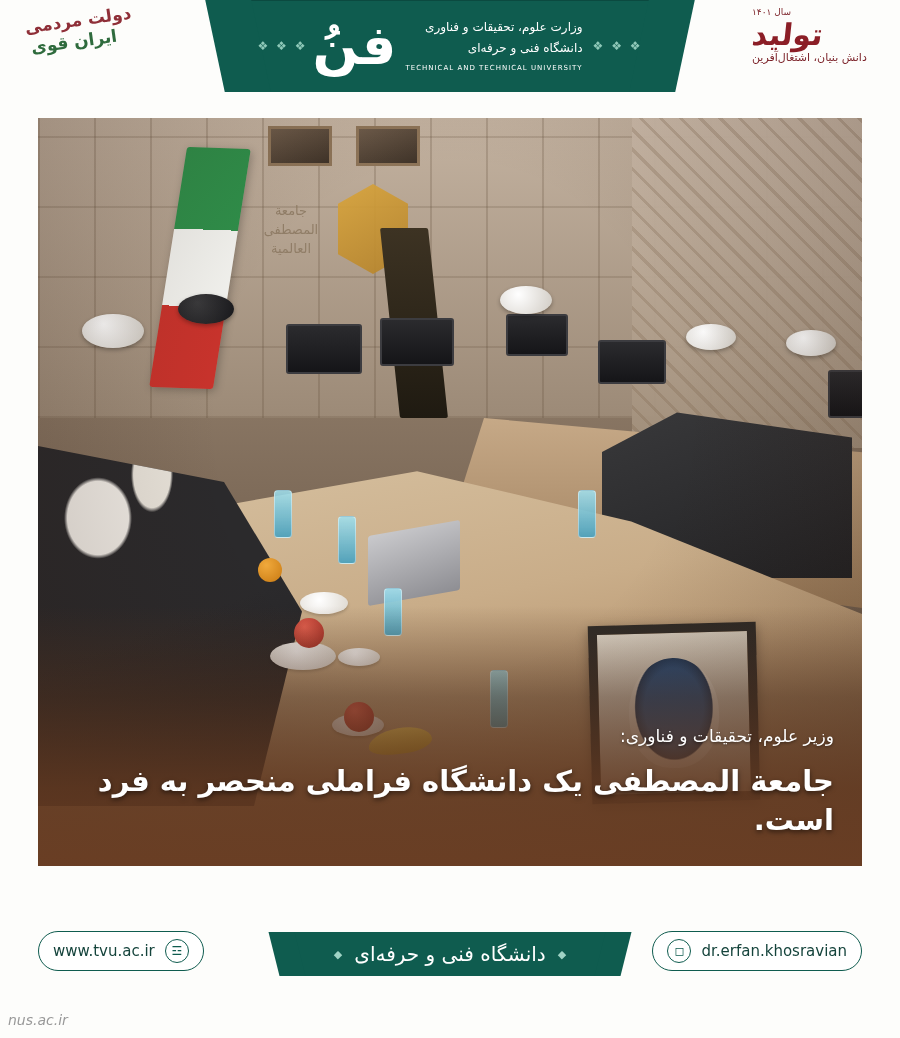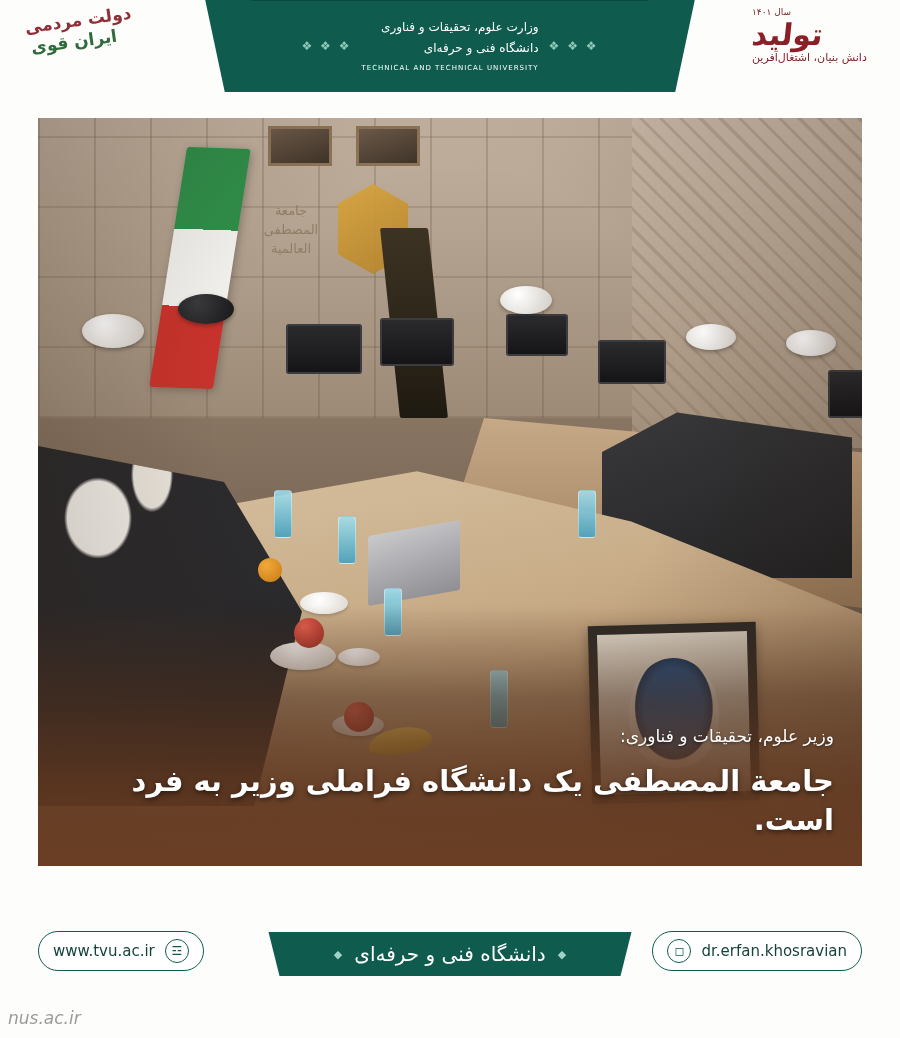--- a/index.html
+++ b/index.html
@@ -370,21 +370,21 @@
     position: absolute;
     left: 0; right: 0; bottom: 12px;
     text-align: center;
     font-size: 22px;
     font-weight: bold;
     color: #1d1d1d;
   }
   .watermark {
     position: absolute;
     left: 8px; bottom: 10px;
-    font-size: 17px;
+    font-size: 14px;
     color: #9a9a9a;
     direction: ltr;
     font-style: italic;
   }
 </style>
 </head>
 <body>
 
 <div class="page">
 
@@ -396,20 +396,21 @@
     </div>
 
     <div class="hdr-center">
       <span class="ornament">❖ ❖ ❖</span>
       <div class="inner">
         <div class="tvu-text">
           <div class="t1">وزارت علوم، تحقیقات و فناوری</div>
           <div class="t2">دانشگاه فنی و حرفه‌ای</div>
           <div class="t3">TECHNICAL AND TECHNICAL UNIVERSITY</div>
         </div>
+        <div class="tvu-mark">فنُ</div>
       </div>
       <span class="ornament">❖ ❖ ❖</span>
     </div>
 
     <div class="hdr-right-logo calligraphy">
       <div class="cal-line1">سال ۱۴۰۱</div>
       <div class="cal-big">تولید</div>
       <div class="cal-line3">دانش بنیان، اشتغال‌آفرین</div>
     </div>
   </div>
@@ -453,21 +454,21 @@
     <div class="fruit apple2"></div>
     <div class="fruit banana"></div>
     <div class="art-frame">
       <div class="art-inner"></div>
     </div>
     <div class="ph-vignette"></div>
     <div class="ph-caption-grad"></div>
 
     <div class="caption">
       <div class="kicker">وزیر علوم، تحقیقات و فناوری:</div>
-      <div class="headline">جامعة المصطفی یک دانشگاه فراملی وزیر به فرد است.</div>
+      <div class="headline">جامعة المصطفی یک دانشگاه فراملی منحصر به فرد است.</div>
     </div>
   </div>
 
   <div class="footer">
 
     <div class="pill footer-left">
       <span>www.tvu.ac.ir</span>
       <span class="glyph">☲</span>
     </div>
 

